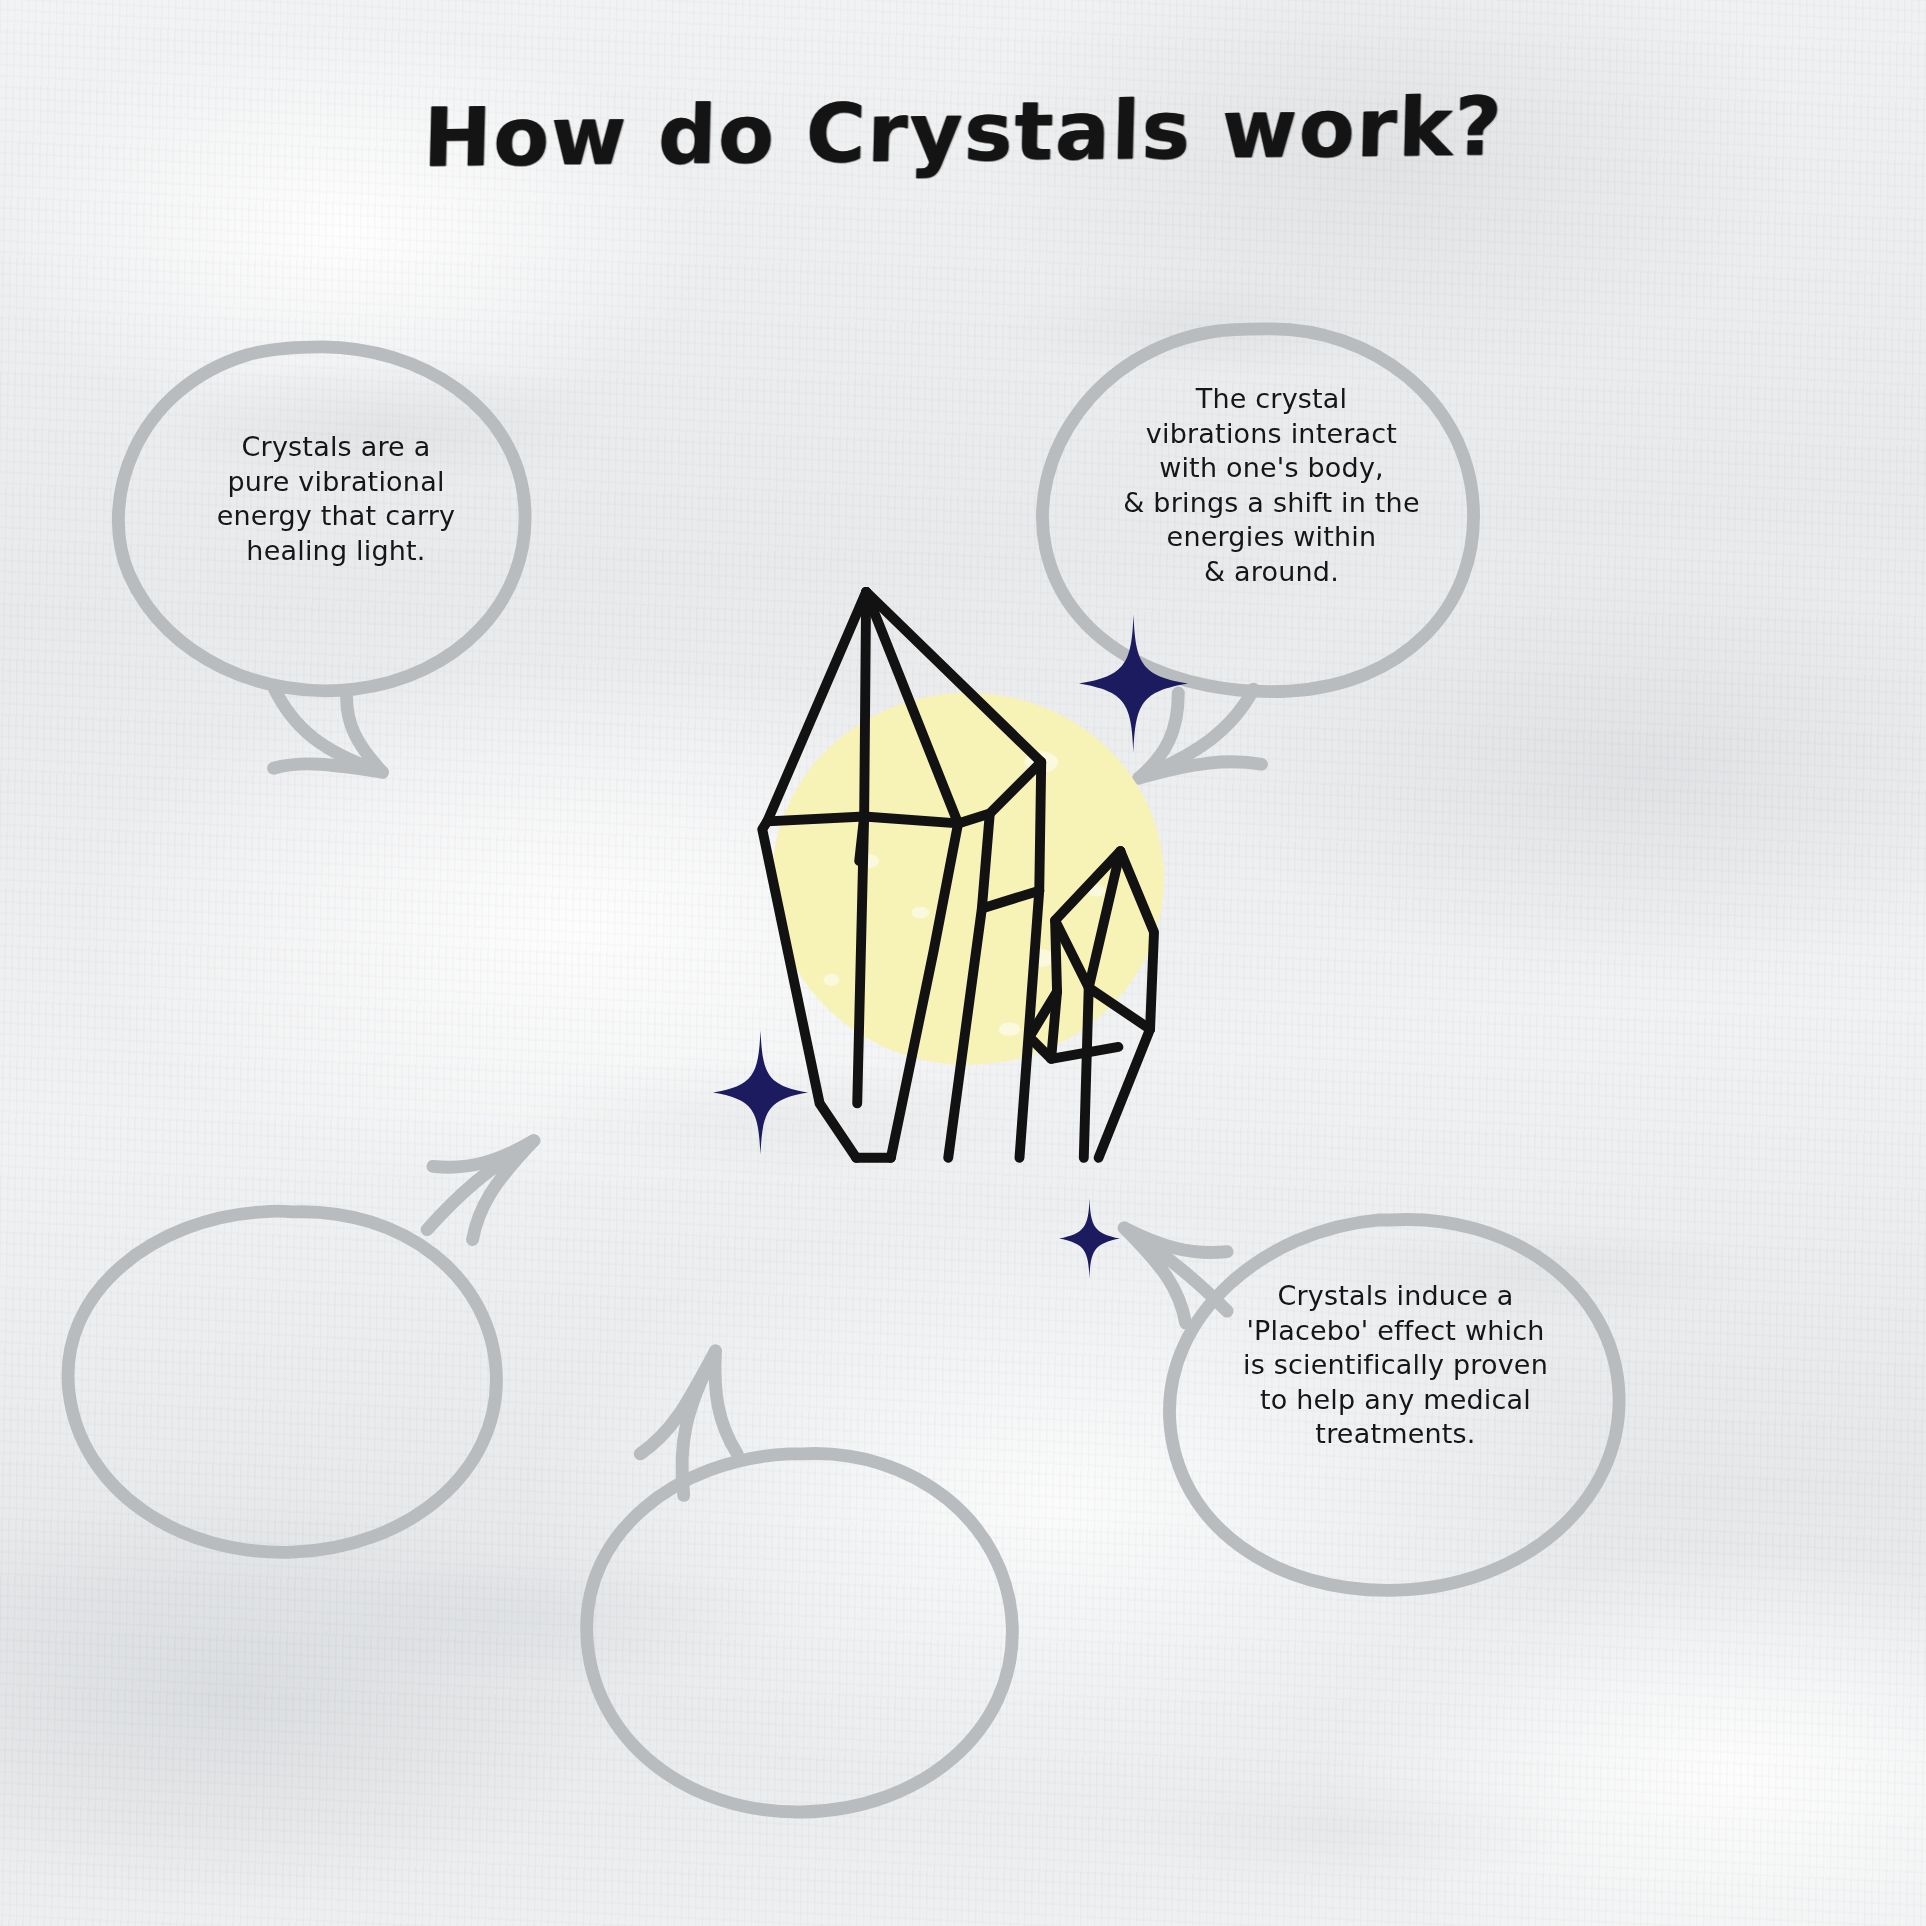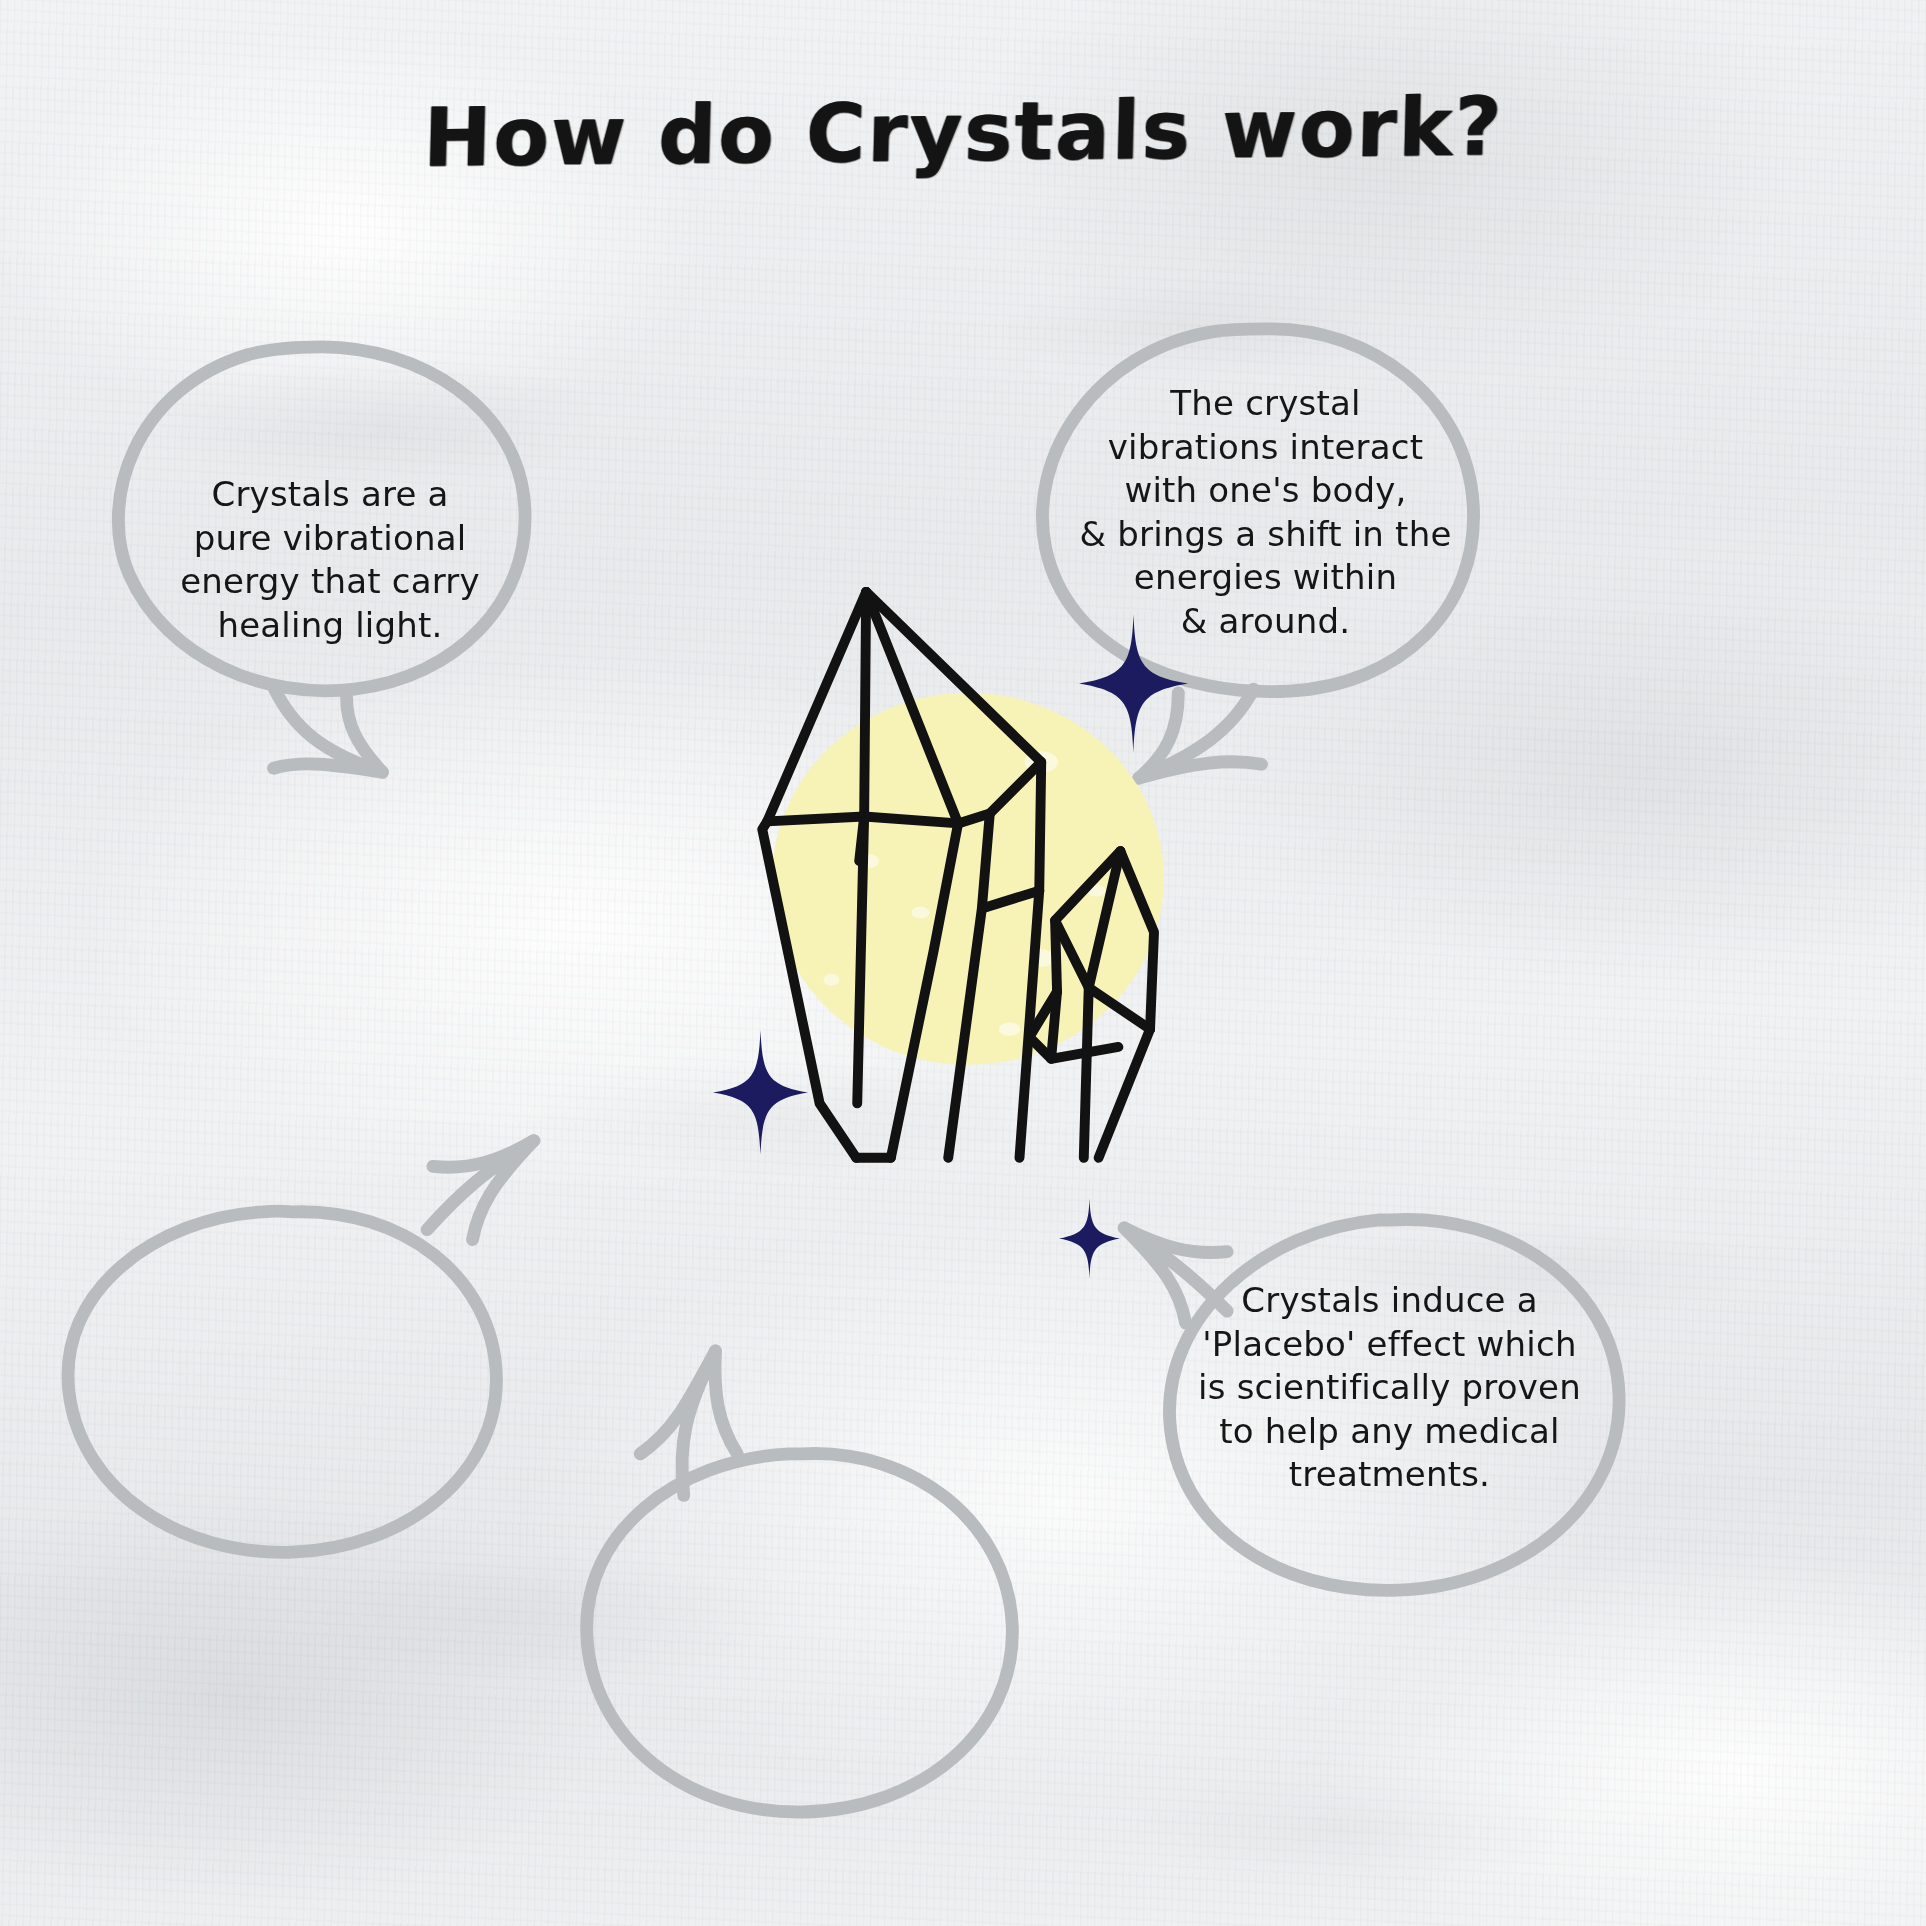--- a/index.html
+++ b/index.html
@@ -62,33 +62,33 @@
        0 1px 0 rgba(20,20,20,.45),
        2px 1px 0 rgba(20,20,20,.12);
     transform:skewX(-2deg) rotate(-0.6deg);
   }
 
   
   .bubble{position:absolute;z-index:6;}
   .bubble svg{position:absolute;inset:0;width:100%;height:100%;overflow:visible;}
   .bubble .txt{
     position:absolute;
-    left:8px;width:100%;
+    left:14px;width:100%;
     text-align:center;
     font-family:"DejaVu Sans", sans-serif;
-    font-size:34px;
+    font-size:27px;
     line-height:1.28;
     color:#161616;
     white-space:pre-line;
     letter-spacing:0.2px;
   }
 
   
   #b-tl{left:99px;  top:333px;  width:446px; height:455px;}
-  #b-tl .txt{top:97px;margin-top:43px;}
+  #b-tl .txt{top:97px;}
   #b-tr{left:1020px; top:317px;  width:475px; height:475px;}
   #b-tr .txt{top:65px;}
   #b-bl{left:45px;   top:1109px; width:495px; height:455px;}
   #b-bl .txt{top:109px;}
   #b-bc{left:569px;  top:1337px; width:465px; height:485px;}
   #b-bc .txt{top:134px;}
   #b-br{left:1124px; top:1129px; width:515px; height:475px;}
   #b-br .txt{top:150px;}
 
   

